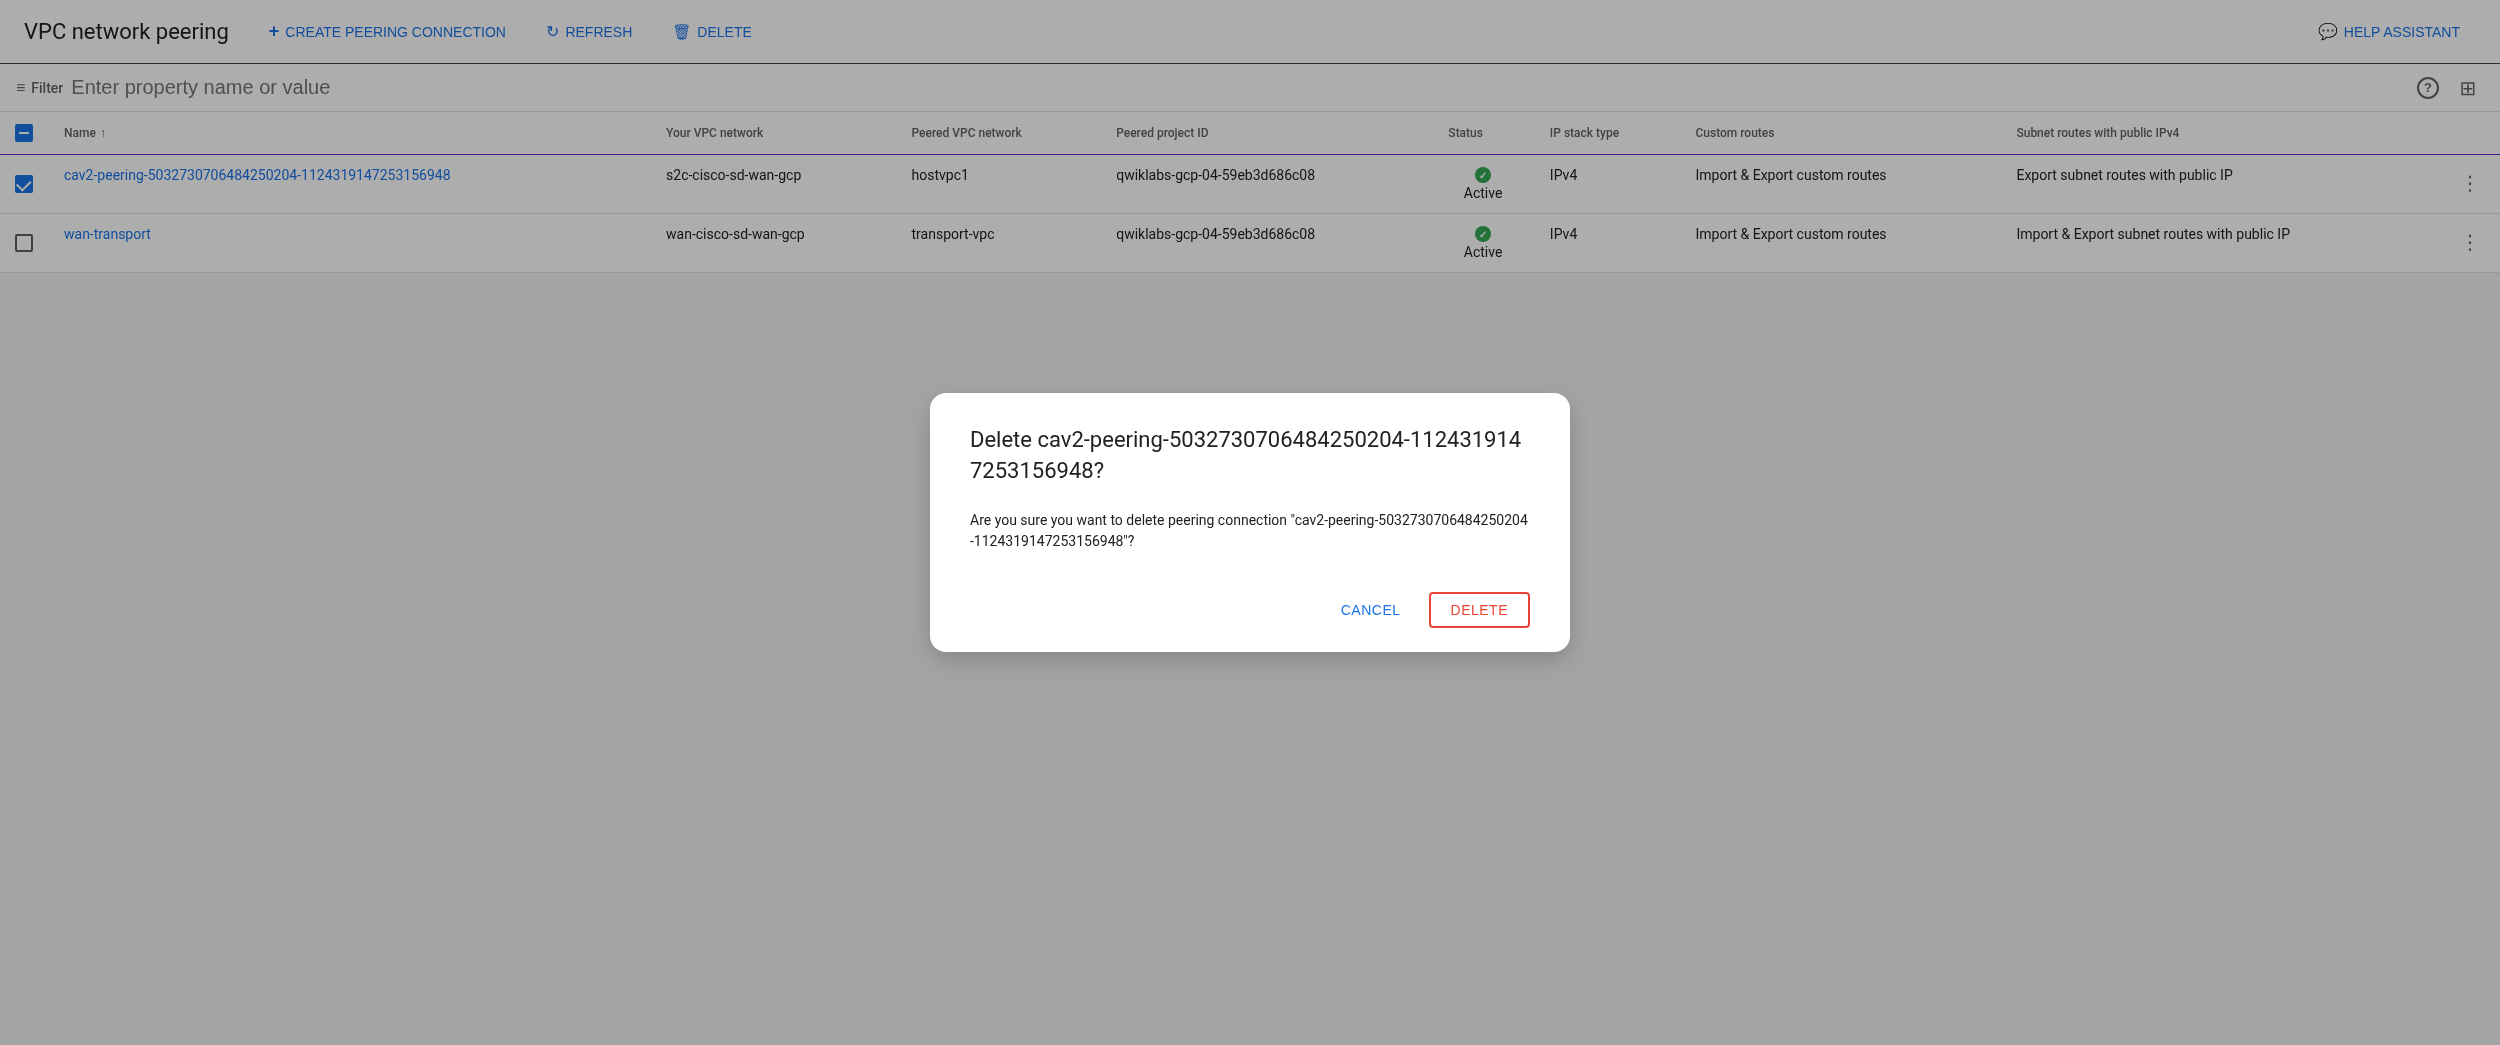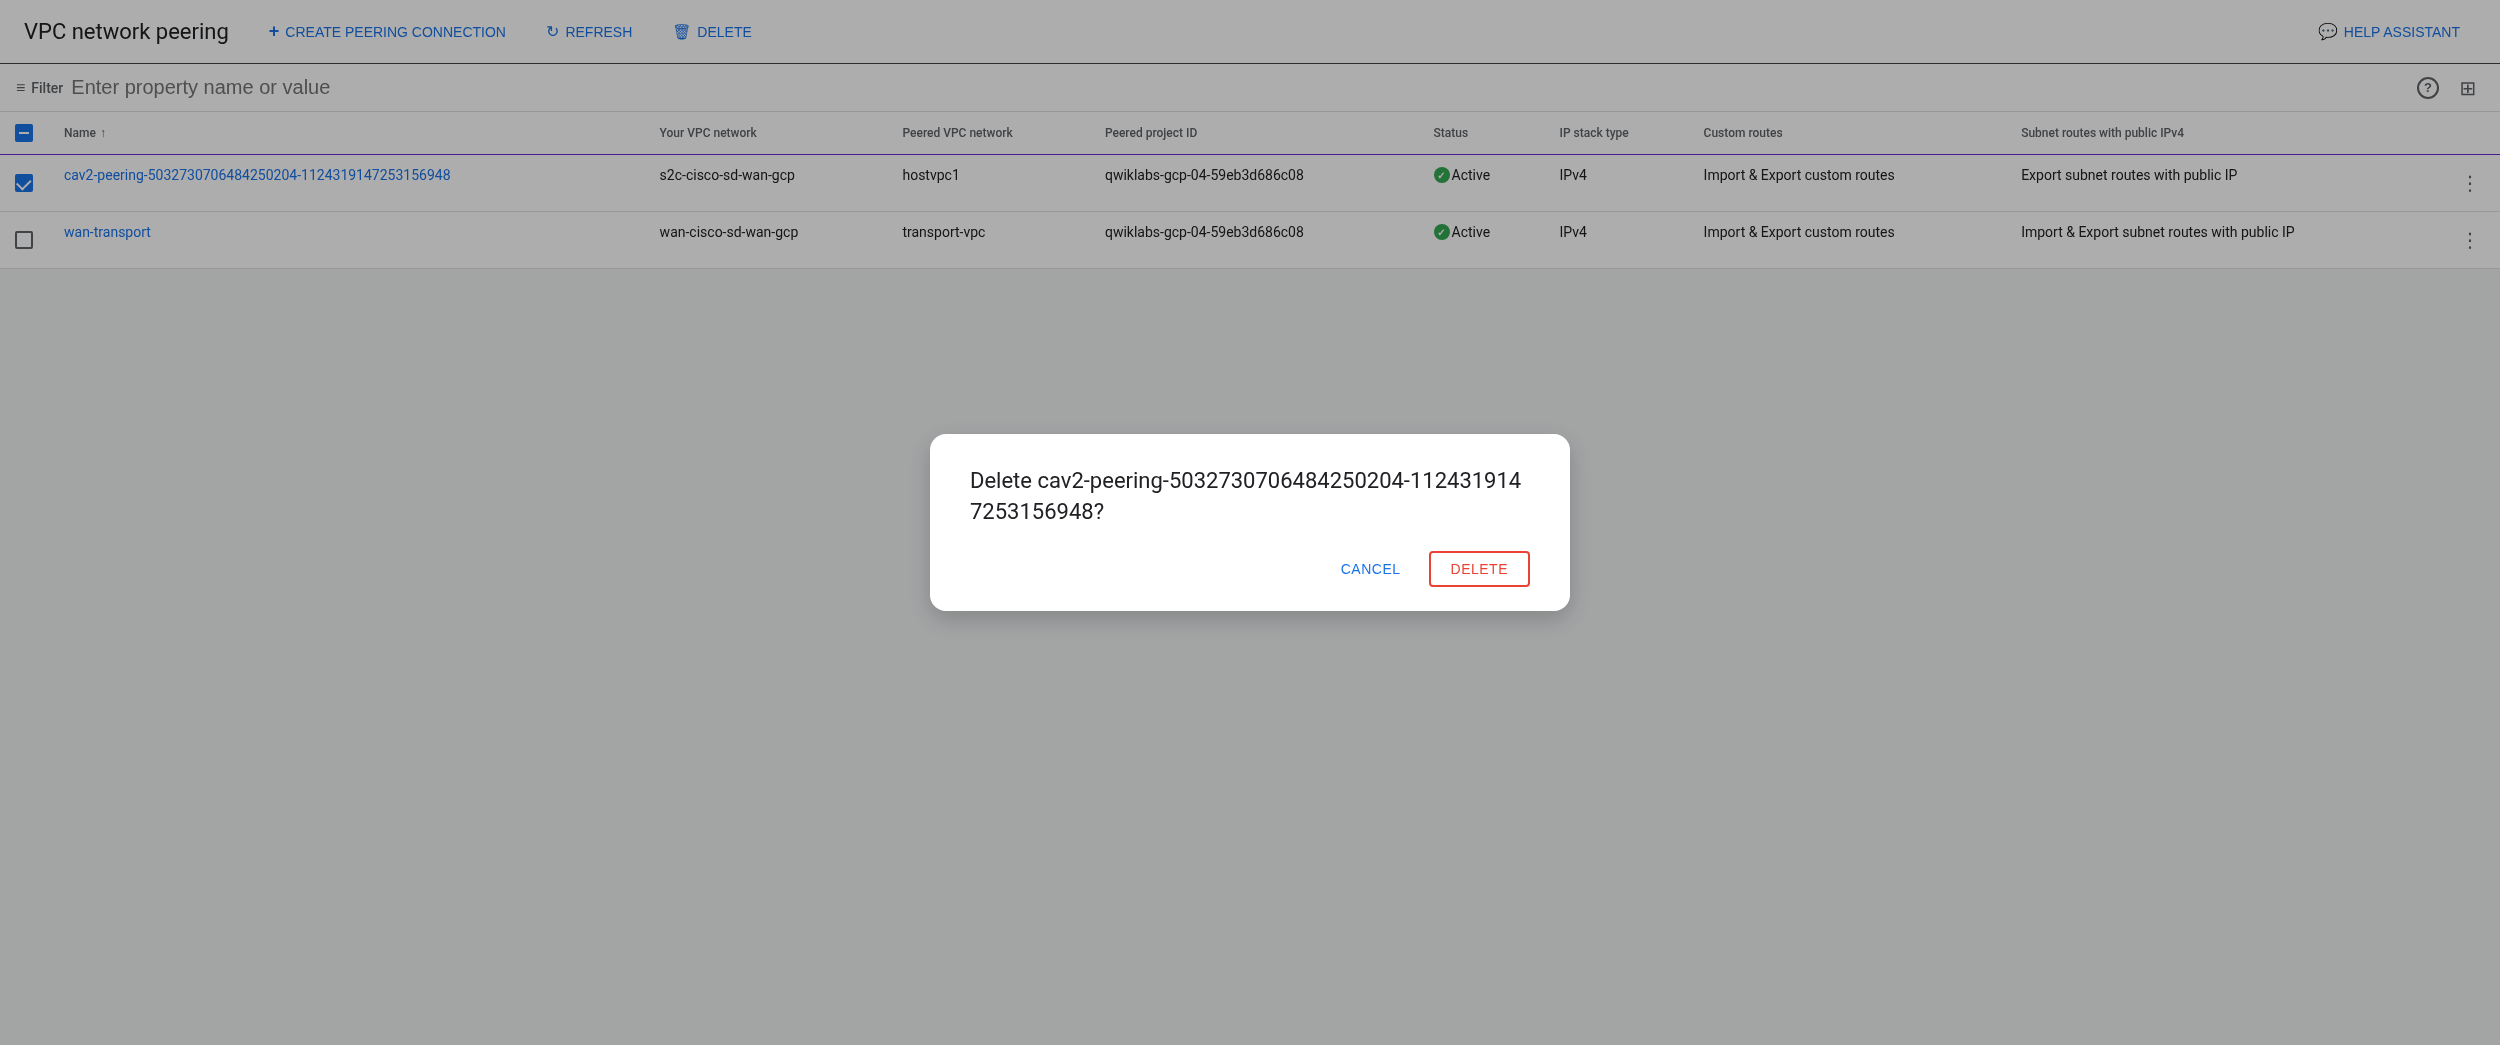--- a/index.html
+++ b/index.html
@@ -202,20 +202,21 @@
       width: 10px;
       height: 2px;
       background: #fff;
     }
 
     
     .status-badge {
       display: flex;
       align-items: center;
       gap: 2px;
+      flex-direction: column;
     }
     .status-dot {
       width: 16px;
       height: 16px;
       border-radius: 50%;
       background: #34a853;
       display: flex;
       align-items: center;
       justify-content: center;
       flex-shrink: 0;
@@ -418,18 +419,19 @@
             <div class="more-icon">⋮</div>
           </td>
         </tr>
       </tbody>
   </table>
 </div>
 
 <div class="modal-overlay">
   <div class="modal">
     <div class="modal-title">Delete cav2-peering-5032730706484250204-1124319147253156948?</div>
+    <div class="modal-body">Are you sure you want to delete peering connection "cav2-peering-5032730706484250204-1124319147253156948"?</div>
     <div class="modal-actions">
       <button class="btn-cancel">CANCEL</button>
       <button class="btn-delete">DELETE</button>
     </div>
   </div>
 </div>
 
 </body></html>

